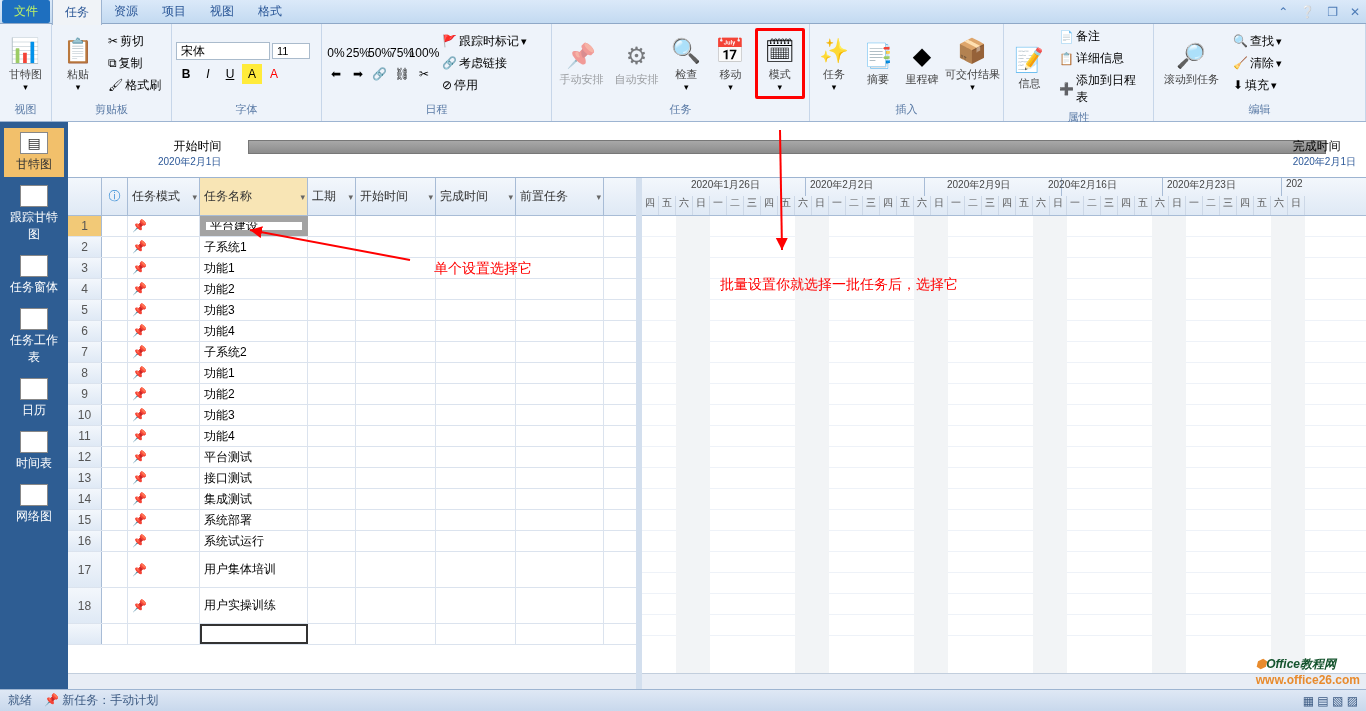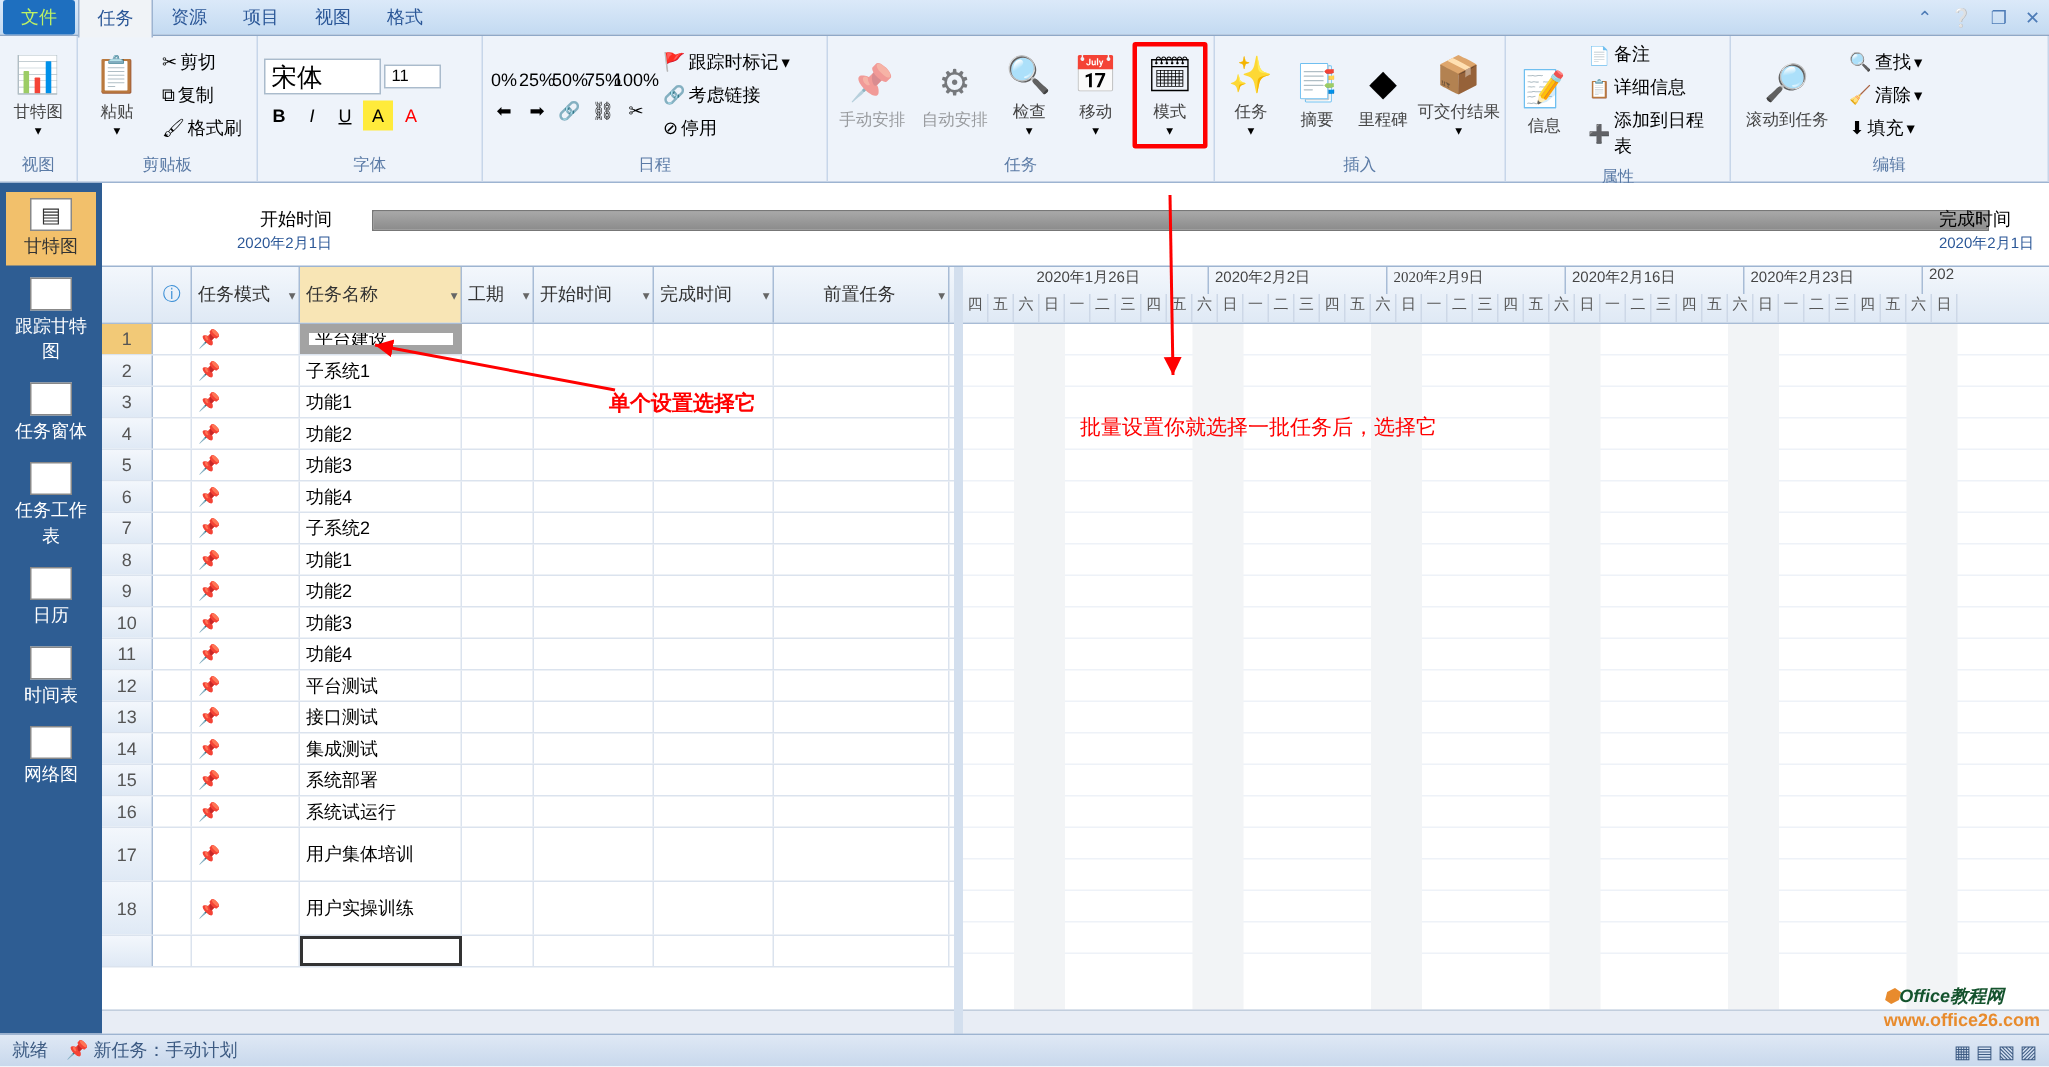--- a/index.html
+++ b/index.html
@@ -19,21 +19,21 @@
 .ribbon-body { flex: 1; display: flex; align-items: center; gap: 4px; }
 .rbtn { display: flex; flex-direction: column; align-items: center; justify-content: center; padding: 4px 6px; cursor: pointer; border-radius: 2px; min-width: 40px; }
 .rbtn .icon { width: 32px; height: 32px; display: flex; align-items: center; justify-content: center; font-size: 24px; }
 .rbtn .txt { font-size: 11px; color: #444; white-space: nowrap; }
 .rbtn.disabled { opacity: 0.5; }
 .smbtn { padding: 2px 4px; font-size: 11px; cursor: pointer; display: flex; align-items: center; gap: 2px; }
 .vstack { display: flex; flex-direction: column; gap: 1px; }
 .hl-red { border: 3px solid red; }
 
 
-.font-select { background: #fff; border: 1px solid #abc; padding: 1px 4px; width: 78px; font-size: 17px; }
+.font-select { background: #fff; border: 1px solid #abc; padding: 1px 4px; width: 94px; font-size: 12px; }
 .size-select { background: #fff; border: 1px solid #abc; padding: 1px 4px; width: 38px; font-size: 11px; }
 .fontrow { display: flex; gap: 2px; align-items: center; }
 .fontbtn { width: 20px; height: 20px; display: flex; align-items: center; justify-content: center; cursor: pointer; }
 
 
 .leftbar { position: absolute; left: 0; top: 122px; bottom: 22px; width: 68px; background: #2e5d93; display: flex; flex-direction: column; align-items: center; padding-top: 6px; gap: 4px; overflow: hidden; }
 .leftbar .vitem { width: 60px; display: flex; flex-direction: column; align-items: center; color: #fff; font-size: 11px; padding: 4px 2px; cursor: pointer; text-align: center; }
 .leftbar .vitem .vicon { width: 28px; height: 22px; background: #fff; border: 1px solid #888; margin-bottom: 2px; display: flex; align-items: center; justify-content: center; font-size: 14px; }
 .leftbar .vitem.active { background: #f2c06b; color: #333; }
 
@@ -57,21 +57,21 @@
 .th { border-right: 1px solid #a8bcd6; padding: 2px 4px; font-size: 11px; color: #333; display: flex; align-items: center; position: relative; }
 .th .dd { position: absolute; right: 2px; top: 50%; transform: translateY(-50%); font-size: 9px; color: #666; }
 .th.hl { background: #f8e5b5; }
 .col-idx { width: 34px; }
 .col-i { width: 26px; justify-content: center; }
 .col-mode { width: 72px; }
 .col-name { width: 108px; }
 .col-dur { width: 48px; }
 .col-start { width: 80px; }
 .col-end { width: 80px; }
-.col-pred { width: 88px; margin-left: 29px; }
+.col-pred { width: 88px; }
 .tbody { flex: 1; overflow: auto; }
 .tr { display: flex; height: 21px; border-bottom: 1px solid #dbe3ee; }
 .tr.multi { height: 36px; }
 .td { border-right: 1px solid #dbe3ee; padding: 2px 4px; font-size: 12px; display: flex; align-items: center; overflow: hidden; }
 .td.idx { background: linear-gradient(#f3f7fc,#dfe9f5); justify-content: center; color: #555; border-right: 1px solid #a8bcd6; }
 .mode-icon { color: #2c8; font-size: 12px; }
 .tr.sel { background: #fff; }
 .tr.sel .td.idx { background: #f2c977; }
 .td.selcell { border: 6px solid #a3a3a3; }
 
@@ -604,21 +604,21 @@
           <div class="td col-end"></div>
           <div class="td col-pred"></div>
         </div>
       </div>
     <div class="hscroll"></div>
   </div>
   <div class="gantt">
     <div class="ghead" id="ghead">
         <div class="wk" style="left: 45px; width: 119px;">2020年1月26日</div>
         <div class="wk" style="left: 164px; width: 119px;">2020年2月2日</div>
-        <div class="wk" style="left: 283px; width: 119px; font-family: Liberation Serif, serif;">2020年2月9日</div>
+        <div class="wk" style="left: 301px; width: 119px;">2020年2月9日</div>
         <div class="wk" style="left: 402px; width: 119px;">2020年2月16日</div>
         <div class="wk" style="left: 521px; width: 119px;">2020年2月23日</div>
         <div class="wk" style="left: 640px; width: 119px;">202</div>
         <div class="days" style="left: 0px;">
           <div class="day">四</div>
           <div class="day">五</div>
           <div class="day">六</div>
           <div class="day">日</div>
           <div class="day">一</div>
           <div class="day">二</div>
@@ -691,21 +691,21 @@
 
 <svg class="arrow" style="left:160px; top:120px; width:640px; height:160px;">
   <defs>
       <marker id="ah" markerWidth="8" markerHeight="8" refX="6" refY="3" orient="auto">
         <path d="M0,0 L6,3 L0,6 Z" fill="red"></path>
       </marker>
     </defs>
   <line x1="620" y1="10" x2="622" y2="130" stroke="red" stroke-width="2" marker-end="url(#ah)"></line>
   <line x1="250" y1="140" x2="90" y2="110" stroke="red" stroke-width="2" marker-end="url(#ah)"></line>
 </svg>
-<div class="annot" style="left:406px; top:260px;font-weight:bold;">单个设置选择它</div>
+<div class="annot" style="left:434px; top:260px;">单个设置选择它</div>
 <div class="annot" style="left:720px; top:276px;">批量设置你就选择一批任务后，选择它</div>
 
 <div class="statusbar">
   <span>就绪</span>
   <span>📌 <span>新任务：手动计划</span></span>
   <div class="spacer"></div>
   <span>▦ ▤ ▧ ▨</span>
 </div>
 
 <div class="watermark">

